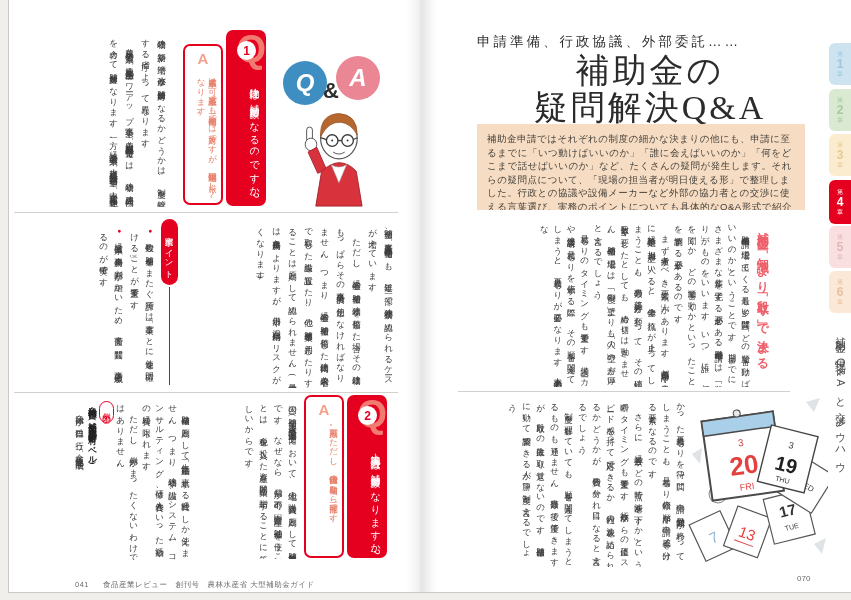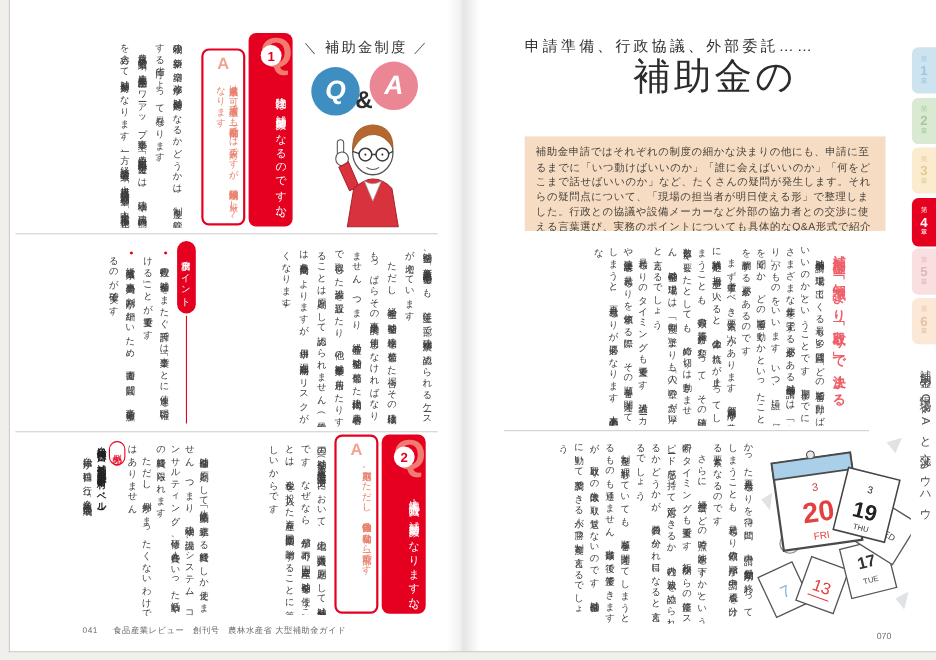--- a/index.html
+++ b/index.html
@@ -66,21 +66,21 @@
            font-family:"Liberation Sans","DejaVu Sans",sans-serif;
            display:flex;align-items:center;justify-content:center;}
   .pt-line{position:absolute;left:169px;top:287px;width:1px;height:98px;background:#e60020;}
   .bullet::before{content:"●";color:#e60020;font-size:6.5px;letter-spacing:2px;}
   
   .excwrap{display:block;}
   .exc{display:inline-block;border:1px solid #e60020;border-radius:10px;color:#e60020;
        padding:4px 0;font-size:8.5px;margin-top:2px;}
   .exctitle{font-weight:bold;color:#222;}
   
-  .foot{position:absolute;left:40px;top:568px;font-family:"Liberation Sans","DejaVu Sans",sans-serif;
+  .foot{position:absolute;left:40px;top:580px;font-family:"Liberation Sans","DejaVu Sans",sans-serif;
         font-size:7.5px;color:#6a6a6a;letter-spacing:.5px;padding-left:35px;}
   .foot .pn{margin-right:14px;}
   .rpn{position:absolute;left:797px;top:574px;font-family:"Liberation Sans","DejaVu Sans",sans-serif;
        font-size:8px;color:#6a6a6a;}
   
   .kicker{position:absolute;left:477px;top:33px;width:328px;text-align:left;
           font-family:"Liberation Sans","DejaVu Sans",sans-serif;font-size:13.5px;
           letter-spacing:3px;color:#2f2f2f;}
   .title{position:absolute;left:456px;top:52px;width:388px;text-align:center;
          font-family:Liberation Serif, serif;font-size:34px;
@@ -103,21 +103,20 @@
   .tab .tpre,.tab .tpost{font-size:6px;line-height:1;}
   .tab .tnum{font-size:12px;font-weight:bold;line-height:1.05;}
   .t1{top:43px;}.t2{top:89px;}.t3{top:134px;}.t4{top:180px;height:44px;}.t5{top:226px;}.t6{top:271px;}
 </style>
 </head>
 <body>
 
 <div class="stage">
   <div class="sheet"></div>
 
-  <div class="sec-label"><span class="sl">＼</span> <span>補助金制度</span> <span class="sl">／</span></div>
 
   <div class="qa-logo">
     <span class="bub q">
         <i>Q</i>
       </span>
     <span class="amp">&amp;</span>
     <span class="bub a">
         <i>A</i>
       </span>
   </div>
@@ -191,20 +190,21 @@
 
   <div class="foot">
     <span class="pn">041</span><span>食品産業レビュー　創刊号　農林水産省 大型補助金ガイド</span>
   </div>
 
   <div class="gutter"></div>
 
   <div class="kicker">申請準備、行政協議、外部委託……</div>
   <div class="title">
     <div>補助金の</div>
+    <div>疑問解決Q&amp;A</div>
   </div>
   <div class="intro">補助金申請ではそれぞれの制度の細かな決まりの他にも、申請に至るまでに「いつ動けばいいのか」「誰に会えばいいのか」「何をどこまで話せばいいのか」など、たくさんの疑問が発生します。それらの疑問点について、「現場の担当者が明日使える形」で整理しました。行政との協議や設備メーカーなど外部の協力者との交渉に使える言葉選び、実務のポイントについても具体的なQ&amp;A形式で紹介していきます。</div>
 
   <div class="subhead v">補助金は「知識」より「段取り」で決まる</div>
   <div class="body v rt">
     <p>　補助金申請の現場で出てくる最も多い質問は「どの順番で動けばいいのか」ということです。期日までにさまざまな作業を完了する必要がある補助金申請では、「段取り」がものをいいます。いつ、誰に、何を聞くか、どの順番で動くかといったことを調整する必要があるのです。</p>
     <p>　まず考慮すべき要素に「人」があります。都道府県庁や農政局に経験不足の担当者が一人いると、全体の流れが止まってしまうことも。書類の修正方針が変わって、その確認に数日多く要したとしても、締め切りは動きません。補助金の現場では、「制度の壁」よりも「人の壁」の方が厚いと言えるでしょう。</p>
     <p>　見積もりのタイミングも重要です。設備メーカーや建設業者へ見積もりを依頼する際に、その順番を間違えてしまうと、再見積もりが必要になります。本来必要のな</p>
   </div>
 

